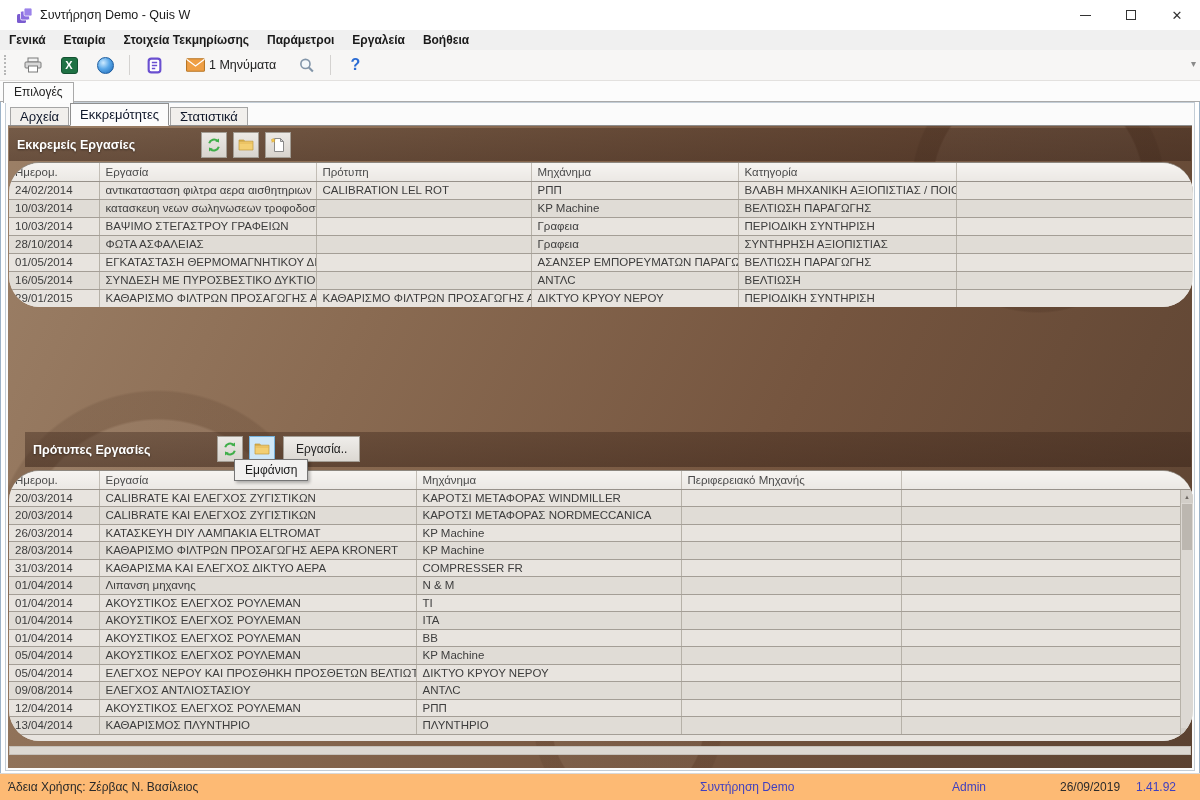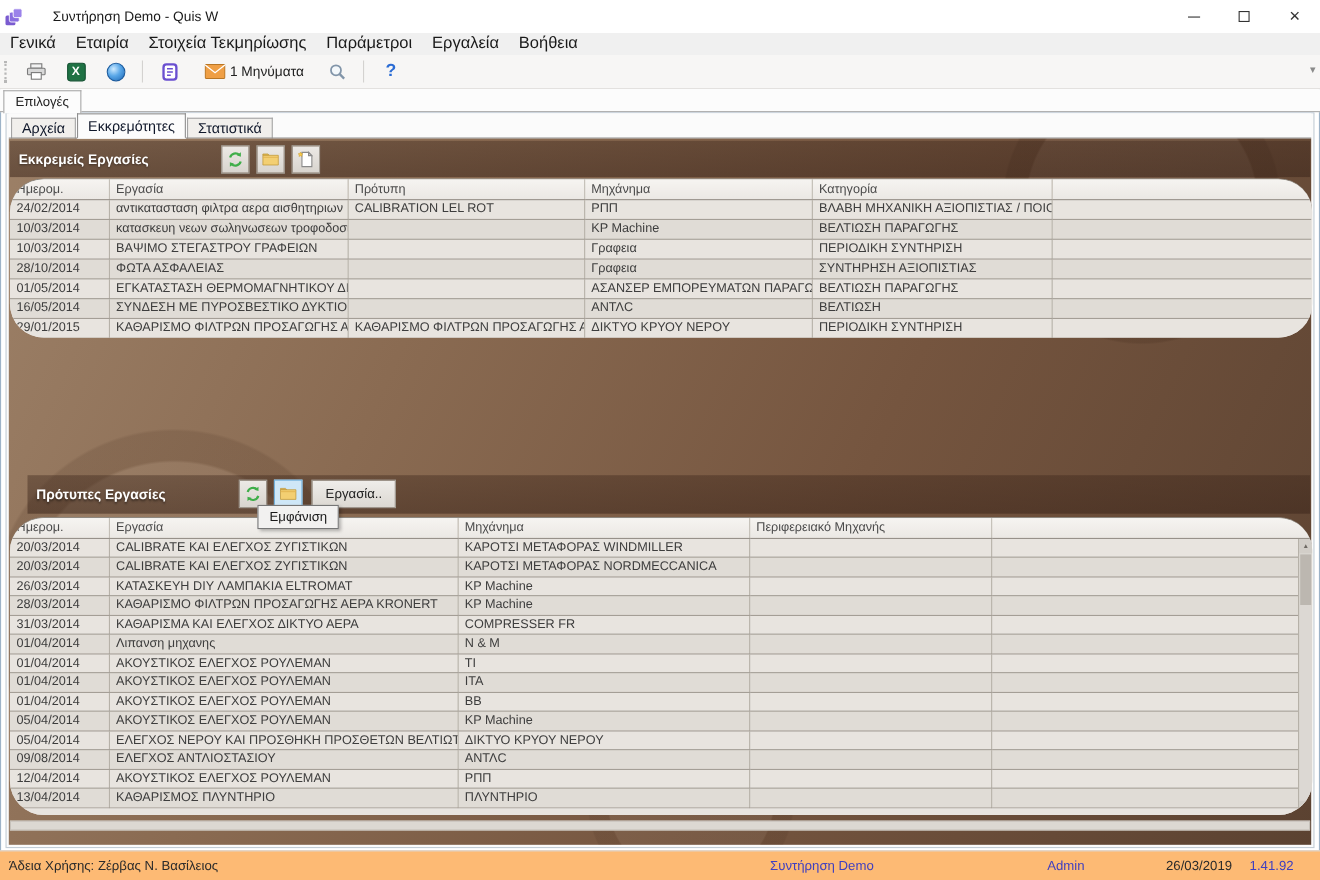--- a/index.html
+++ b/index.html
@@ -1,29 +1,29 @@
 <!DOCTYPE html>
 <html><head>
 <meta charset="utf-8">
 <style>
   * { margin:0; padding:0; box-sizing:border-box; }
   html,body { width:1200px; height:800px; background:#fff; font-family:"Liberation Sans","DejaVu Sans",sans-serif; }
   .screen { position:relative; width:1200px; height:800px; background:#fff; overflow:hidden; box-shadow:inset 0 0 0 1px #9db3c8; }
 
   
-  .titlebar { position:absolute; top:0; left:0; right:0; height:30px; background:#fff; display:flex; align-items:center; padding-left:4px;gap:20px; }
+  .titlebar { position:absolute; top:0; left:0; right:0; height:30px; background:#fff; display:flex; align-items:center; padding-left:16px; }
   .app-icon { width:17px; height:17px; margin-right:7px; display:inline-flex; }
   .title-text { font-size:12.5px; color:#1a1a1a; }
   .win-controls { position:absolute; right:0; top:0; height:30px; display:flex; }
   .wc { width:46px; height:30px; display:flex; align-items:center; justify-content:center; color:#333; font-size:13px; }
   .min-glyph { width:11px; height:1px; background:#333; display:block; }
   .max-glyph { width:10px; height:10px; border:1px solid #333; display:block; }
 
   
-  .menubar { position:absolute; top:30px; left:0; right:0; height:20px; background:#f0f0f0; display:flex; align-items:center; font-size:15px; color:#1a1a1a; }
+  .menubar { position:absolute; top:30px; left:0; right:0; height:20px; background:#f0f0f0; display:flex; align-items:center; font-size:12px; color:#1a1a1a;font-weight:bold; }
   .menu-item { padding:0 9px; height:20px; line-height:20px; }
 
   
   .toolbar { position:absolute; top:50px; left:0; right:0; height:31px; background:#f7f6f5; border-bottom:1px solid #e3e1df; display:flex; align-items:center; }
   .tb-grip { height:20px; border-left:2px dotted #b7b7b7; margin:0 9px 0 4px; }
   .tb-btn { height:26px; min-width:26px; display:flex; align-items:center; justify-content:center; margin:0 5px; }
   .tb-sep { width:1px; height:20px; background:#d4d2d0; margin:0 6px; }
   .tb-label { font-size:12.5px; color:#222; margin-left:4px; }
   .help-glyph { color:#2b6cd4; font-weight:bold; font-size:16px; }
   .excel-box { width:17px; height:17px; background:#1f7244; border-radius:3px; color:#fff; font-weight:bold; font-size:11px; display:flex; align-items:center; justify-content:center; border:1px solid #145232; }
@@ -444,17 +444,17 @@
 
       <div class="hstrip"></div>
 
     </div>
   </div>
 
   <div class="statusbar">
     <span class="sb-item sb-license">Άδεια Χρήσης: Ζέρβας Ν. Βασίλειος</span>
     <span class="sb-item sb-app">Συντήρηση Demo</span>
     <span class="sb-item sb-user">Admin</span>
-    <span class="sb-item sb-date">26/03/2019</span>
+    <span class="sb-item sb-date">26/09/2019</span>
     <span class="sb-item sb-ver">1.41.92</span>
   </div>
 
 </div>
 
 </body></html>

